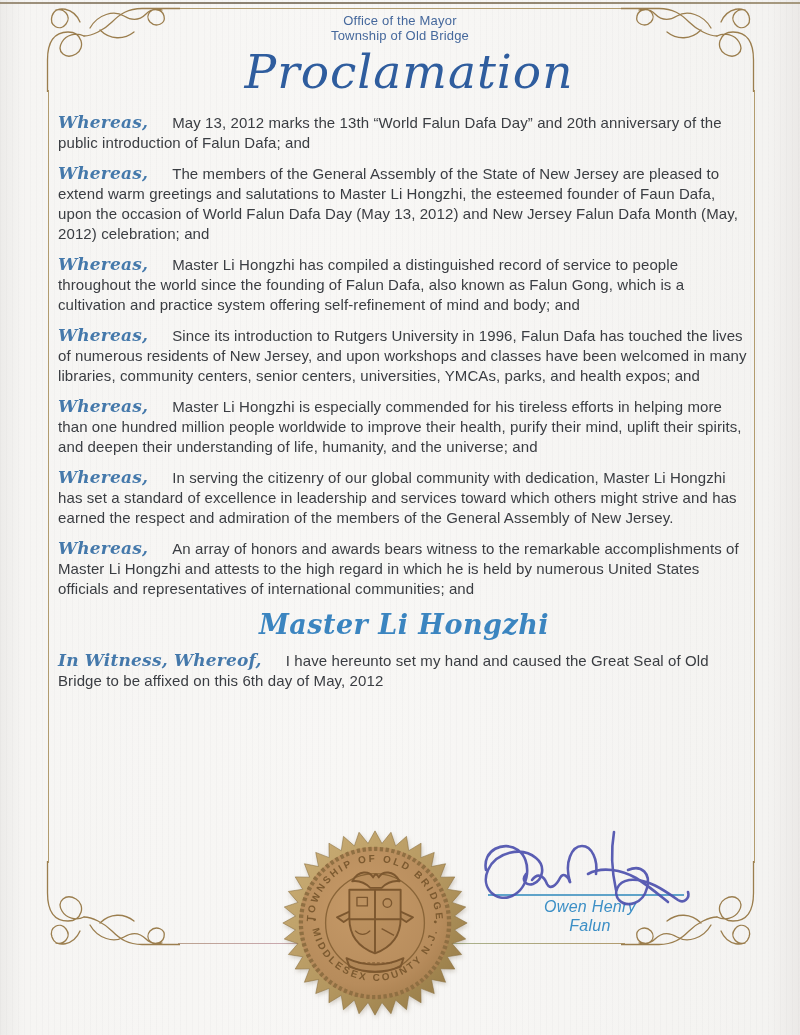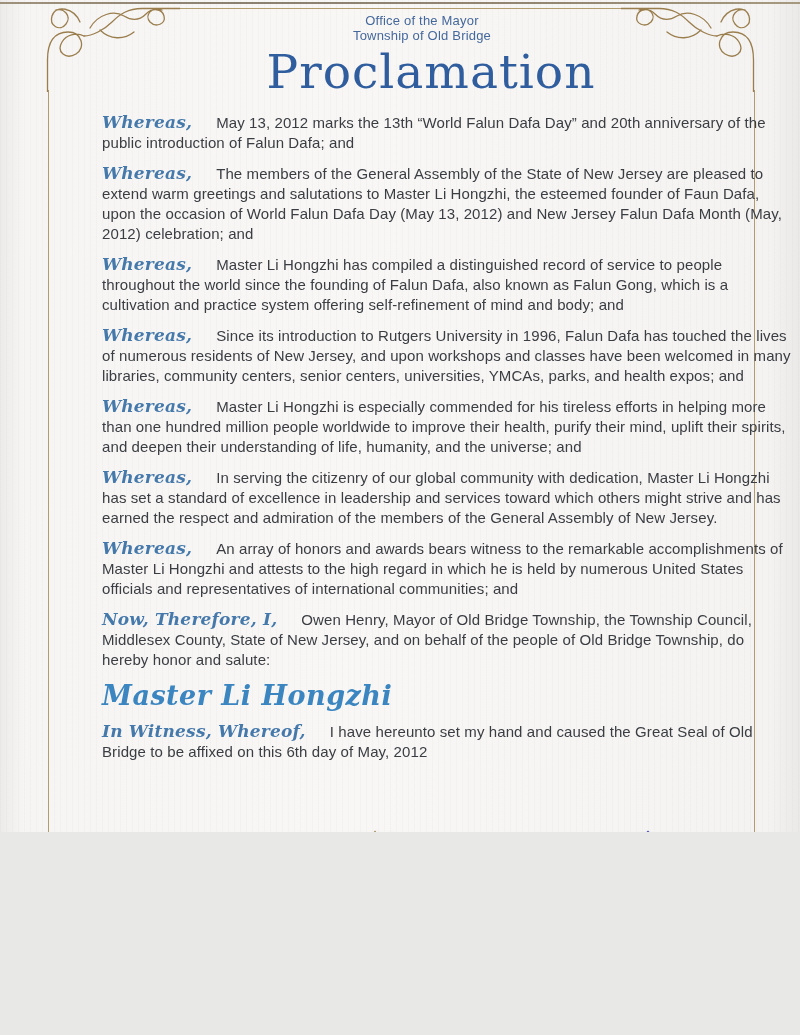--- a/index.html
+++ b/index.html
@@ -1,24 +1,23 @@
 <!DOCTYPE html>
 <html><head>
 <meta charset="utf-8">
 <style>
   * { margin:0; padding:0; box-sizing:border-box; }
   html,body { background:#e8e8e6; }
   .page {
-    position:relative; width:800px; height:832px; margin:0 auto;
+    position:relative; width:800px; height:1035px; margin:0 auto;
     background:
       repeating-linear-gradient(90deg, rgba(110,110,118,0.030) 0 1px, rgba(255,255,255,0) 1px 6px),
       linear-gradient(90deg,#ecebe9 0%, #f6f5f3 3%, #f8f7f5 45%, #f4f3f1 96%, #ebe9e7 100%);
     overflow:hidden;
     font-family:"Liberation Sans", sans-serif;
-    padding-left:44px;
   }
   
   .scan-edge { position:absolute; left:0; top:2px; width:100%; height:2px;
     background:linear-gradient(90deg,#8a7a60,#6f6350 30%,#7b6c52 70%,#948464); opacity:.8; }
 
   
   .frame-line { position:absolute; background:#a68c58; opacity:.85; }
   .frame-top    { left:178px; top:8px;   width:447px; height:1.4px; }
   .frame-bottom { left:178px; top:942.5px; width:447px; height:1.6px;
     background:linear-gradient(90deg,#b0937e 0%, #c09aa0 22%, #9aaa80 55%, #a68c58 100%); }
@@ -28,45 +27,45 @@
   .corner svg { width:100%; height:100%; display:block; }
   .corner-tl { left:40px;  top:0; }
   .corner-tr { left:621px; top:0; transform:scaleX(-1); }
   .corner-bl { left:40px;  top:861px; transform:scaleY(-1); }
   .corner-br { left:621px; top:861px; transform:scale(-1,-1); }
 
   
   .header { position:relative; text-align:center; padding-top:13px; }
   .office-line { font-size:13px; line-height:15px; color:#45689c; letter-spacing:.2px; }
   .doc-title {
-    font-family:"DejaVu Serif", serif; font-weight:400;
+    font-family:"DejaVu Serif", serif; font-style:italic; font-weight:400;
     font-size:47px; line-height:54px; color:#2f5d9e; letter-spacing:1px; margin-top:2px;margin-left:18px;
   }
 
   
   .content { position:relative; margin:13px 50px 0 58px; width:692px; }
   .para { font-size:15px; line-height:20px; color:#3a3d42; margin-bottom:10px; letter-spacing:.1px; }
   .lead {
     font-family:"DejaVu Serif", serif; font-style:italic; font-weight:700;
     font-size:17px; color:#4579ab; margin-right:24px; letter-spacing:.2px;
   }
   .lead:empty { display:none; margin:0; }
   .honoree {
-    font-family:"DejaVu Serif", serif; font-style:italic; font-weight:700;
+    text-align:center; font-family:"DejaVu Serif", serif; font-style:italic; font-weight:700;
     font-size:27px; line-height:32px; color:#3b85c0; margin:3px 0 9px 0; letter-spacing:.5px;
   }
 
   
   .seal { position:absolute; left:280px; top:828px; width:190px; height:190px; z-index:3; }
   .seal svg { width:100%; height:100%; display:block; filter:drop-shadow(1px 2px 2px rgba(90,70,40,.25)); }
   .seal-ring-text { font-family:"Liberation Sans", sans-serif; font-weight:bold; font-size:10.5px;
     letter-spacing:2.6px; fill:#7c5a30; }
 
   
-  .sig-wrap { position:absolute; left:504px; top:824px; width:240px; height:120px; z-index:4; }
+  .sig-wrap { position:absolute; left:470px; top:824px; width:240px; height:120px; z-index:4;font-style:italic; }
   .sig-line { position:absolute; left:18px; top:70px; width:196px; height:2px; background:#5fa3c9; }
   .sig-name, .sig-title { position:absolute; left:40px; width:160px; text-align:center;
     font-size:16px; color:#3c8fc6; letter-spacing:.3px; }
   .sig-name { top:74px; }
   .sig-title { top:93px; }
   .sig-ink { position:absolute; left:0; top:0; width:240px; height:120px; pointer-events:none; }
 </style>
 </head>
 <body>
 
@@ -131,21 +130,20 @@
   </div>
 
   <div class="content">
     <p class="para"><span class="lead">Whereas,</span><span>May 13, 2012 marks the 13th “World Falun Dafa Day” and 20th anniversary of the public introduction of Falun Dafa; and</span></p>
     <p class="para"><span class="lead">Whereas,</span><span>The members of the General Assembly of the State of New Jersey are pleased to extend warm greetings and salutations to Master Li Hongzhi, the esteemed founder of Faun Dafa, upon the occasion of World Falun Dafa Day (May 13, 2012) and New Jersey Falun Dafa Month (May, 2012) celebration; and</span></p>
     <p class="para"><span class="lead">Whereas,</span><span>Master Li Hongzhi has compiled a distinguished record of service to people throughout the world since the founding of Falun Dafa, also known as Falun Gong, which is a cultivation and practice system offering self-refinement of mind and body; and</span></p>
     <p class="para"><span class="lead">Whereas,</span><span>Since its introduction to Rutgers University in 1996, Falun Dafa has touched the lives of numerous residents of New Jersey, and upon workshops and classes have been welcomed in many libraries, community centers, senior centers, universities, YMCAs, parks, and health expos; and</span></p>
     <p class="para"><span class="lead">Whereas,</span><span>Master Li Hongzhi is especially commended for his tireless efforts in helping more than one hundred million people worldwide to improve their health, purify their mind, uplift their spirits, and deepen their understanding of life, humanity, and the universe; and</span></p>
     <p class="para"><span class="lead">Whereas,</span><span>In serving the citizenry of our global community with dedication, Master Li Hongzhi has set a standard of excellence in leadership and services toward which others might strive and has earned the respect and admiration of the members of the General Assembly of New Jersey.</span></p>
     <p class="para"><span class="lead">Whereas,</span><span>An array of honors and awards bears witness to the remarkable accomplishments of Master Li Hongzhi and attests to the high regard in which he is held by numerous United States officials and representatives of international communities; and</span></p>
-    <p class="para"><span class="lead">Now, Therefore, I,</span><span>Owen Henry, Mayor of Old Bridge Township, the Township Council, Middlesex County, State of New Jersey, and on behalf of the people of Old Bridge Township, do hereby honor and salute:</span></p>
     <div class="honoree">Master Li Hongzhi</div>
     <p class="para"><span class="lead">In Witness, Whereof,</span><span>I have hereunto set my hand and caused the Great Seal of Old Bridge to be affixed on this 6th day of May, 2012</span></p>
   </div>
 
   <div class="seal">
     <svg viewBox="-100 -100 200 200">
       <defs>
         <linearGradient id="spikeGrad" x1="0" y1="0" x2="1" y2="1">
           <stop offset="0" stop-color="#cdb077"></stop>
             <stop offset="0.55" stop-color="#b49760"></stop>

